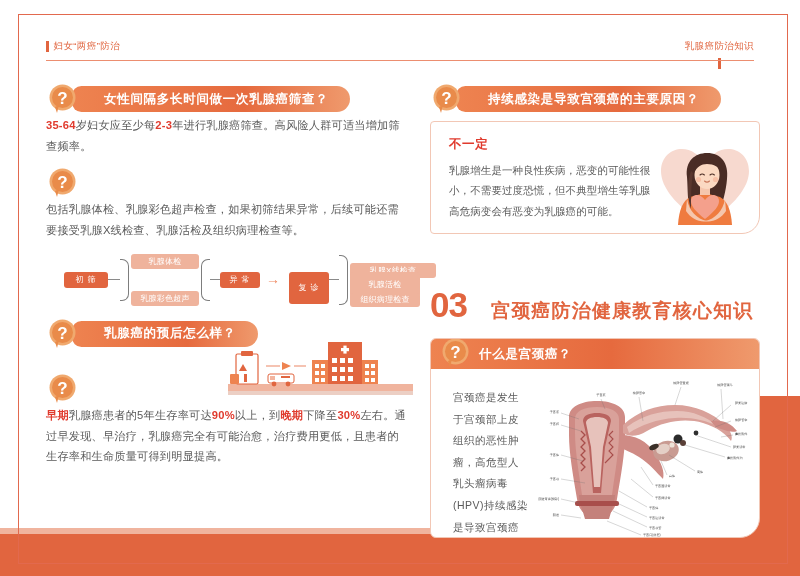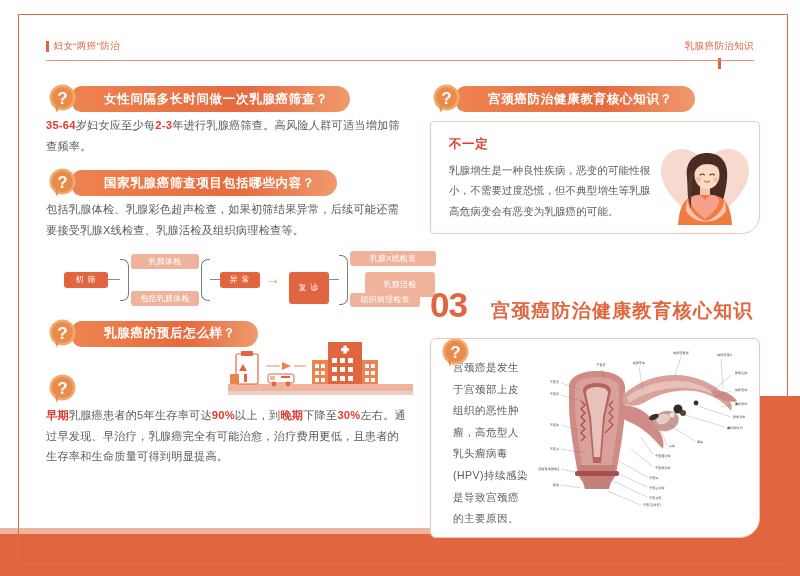--- a/index.html
+++ b/index.html
@@ -174,47 +174,44 @@
     <svg class="qmark" viewBox="0 0 33 33">
       <circle cx="16.5" cy="14.5" r="13" fill="#f0a96e"></circle>
       <circle cx="16.5" cy="14.5" r="10.5" fill="#e98b4a"></circle>
       <path d="M9 24 L13 22 L11 30 Z" fill="#e98b4a"></path>
       <text x="16.5" y="21" font-size="17" font-weight="bold" fill="#ffffff" text-anchor="middle" font-family="Liberation Sans,sans-serif">?</text>
     </svg>
   </div>
   <div class="qbody" id="ans1"><span class="em">35-64</span><span>岁妇女应至少每</span><span class="em">2-3</span><span>年进行乳腺癌筛查。高风险人群可适当增加筛查频率。</span></div>
 
   <div class="qrow" style="margin-top:14px">
-    <div class="qpill">
-      <span>国家乳腺癌筛查项目包括哪些内容？</span>
-    </div>
     <svg class="qmark" viewBox="0 0 33 33">
       <circle cx="16.5" cy="14.5" r="13" fill="#f0a96e"></circle>
       <circle cx="16.5" cy="14.5" r="10.5" fill="#e98b4a"></circle>
       <path d="M9 24 L13 22 L11 30 Z" fill="#e98b4a"></path>
       <text x="16.5" y="21" font-size="17" font-weight="bold" fill="#ffffff" text-anchor="middle" font-family="Liberation Sans,sans-serif">?</text>
     </svg>
   </div>
   <div class="qbody" id="ans2"><span>包括乳腺体检、乳腺彩色超声检查，如果初筛结果异常，后续可能还需要接受乳腺X线检查、乳腺活检及组织病理检查等。</span></div>
 
   <div class="flow">
     <div class="fbox dark" style="left:18px;top:21px;width:44px;height:16px;">初 筛</div>
     <div class="fline" style="left:62px;top:28.5px;width:12px;height:1.1px;"></div>
     <div class="brace" style="left:74px;top:8px;width:9px;height:42px;"></div>
     <div class="fbox light" style="left:85px;top:3px;width:68px;height:15px;">乳腺体检</div>
-    <div class="fbox light" style="left:85px;top:40px;width:68px;height:15px;">包括乳腺体检</div>
+    <div class="fbox light" style="left:85px;top:40px;width:68px;height:15px;">乳腺彩色超声</div>
     <div class="brace flip" style="left:155px;top:8px;width:9px;height:42px;"></div>
     <div class="fline" style="left:164px;top:28.5px;width:10px;height:1.1px;"></div>
     <div class="fbox dark" style="left:174px;top:21px;width:40px;height:16px;">异 常</div>
     <div class="farrow" style="left:220px;top:21px;">→</div>
     <div class="fbox dark" style="left:243px;top:21px;width:40px;height:32px;">复 诊</div>
     <div class="fline" style="left:283px;top:28.5px;width:10px;height:1.1px;"></div>
     <div class="brace" style="left:293px;top:4px;width:9px;height:50px;"></div>
-    <div class="fbox light" style="left:304px;top:0px;width:86px;height:15px;">乳腺X线检查</div>
-    <div class="fbox light" style="left:319px;top:21px;width:70px;height:25px;">乳腺活检</div>
+    <div class="fbox light" style="left:304px;top:12px;width:86px;height:15px;">乳腺X线检查</div>
+    <div class="fbox light" style="left:304px;top:21px;width:70px;height:25px;">乳腺活检</div>
     <div class="fbox light" style="left:304px;top:42px;width:70px;height:14px;">组织病理检查</div>
   </div>
 
   <div class="qrow" style="margin-top:12px">
     <div class="qpill">
       <span>乳腺癌的预后怎么样？</span>
     </div>
     <svg class="qmark" viewBox="0 0 33 33">
       <circle cx="16.5" cy="14.5" r="13" fill="#f0a96e"></circle>
       <circle cx="16.5" cy="14.5" r="10.5" fill="#e98b4a"></circle>
@@ -281,21 +278,21 @@
     <rect x="104" y="40" width="5" height="5"></rect>
       <rect x="112" y="40" width="5" height="5"></rect>
       <rect x="120" y="40" width="5" height="5"></rect>
   </g>
 </svg>
 
 <div class="col-right">
 
   <div class="qrow" style="z-index:5">
     <div class="qpill">
-      <span>宫颈癌防治健康教育核心知识？</span>
+      <span>持续感染是导致宫颈癌的主要原因？</span>
     </div>
     <svg class="qmark" viewBox="0 0 33 33">
       <circle cx="16.5" cy="14.5" r="13" fill="#f0a96e"></circle>
       <circle cx="16.5" cy="14.5" r="10.5" fill="#e98b4a"></circle>
       <path d="M9 24 L13 22 L11 30 Z" fill="#e98b4a"></path>
       <text x="16.5" y="21" font-size="17" font-weight="bold" fill="#ffffff" text-anchor="middle" font-family="Liberation Sans,sans-serif">?</text>
     </svg>
   </div>
 
   <div class="card">
@@ -329,20 +326,23 @@
       </svg>
     </div>
   </div>
 
   <div class="sec-head">
     <span class="sec-num">03</span>
     <span class="sec-title">宫颈癌防治健康教育核心知识</span>
   </div>
 
   <div class="card2">
+    <div class="card2-head">
+      <span>什么是宫颈癌？</span>
+    </div>
     <svg style="position:absolute;left:8px;top:-2px;width:33px;height:33px;z-index:3" viewBox="0 0 33 33">
       <circle cx="16.5" cy="14.5" r="13" fill="#f0a96e"></circle>
       <circle cx="16.5" cy="14.5" r="10.5" fill="#e98b4a"></circle>
       <path d="M9 24 L13 22 L11 30 Z" fill="#e98b4a"></path>
       <text x="16.5" y="21" font-size="17" font-weight="bold" fill="#ffffff" text-anchor="middle" font-family="Liberation Sans,sans-serif">?</text>
     </svg>
     <div class="card2-body">
       <div class="c2-text">宫颈癌是发生于宫颈部上皮组织的恶性肿瘤，高危型人乳头瘤病毒(HPV)持续感染是导致宫颈癌的主要原因。</div>
 
       <svg class="anatomy" viewBox="0 0 224 162">

